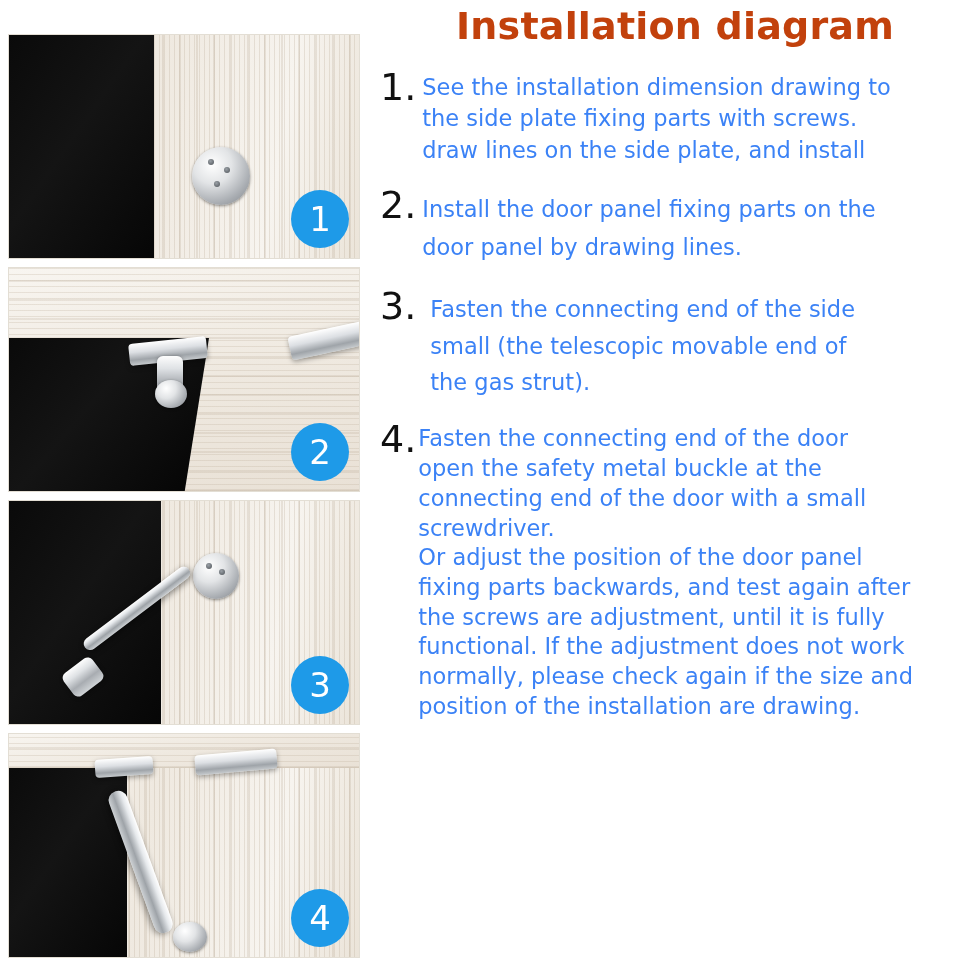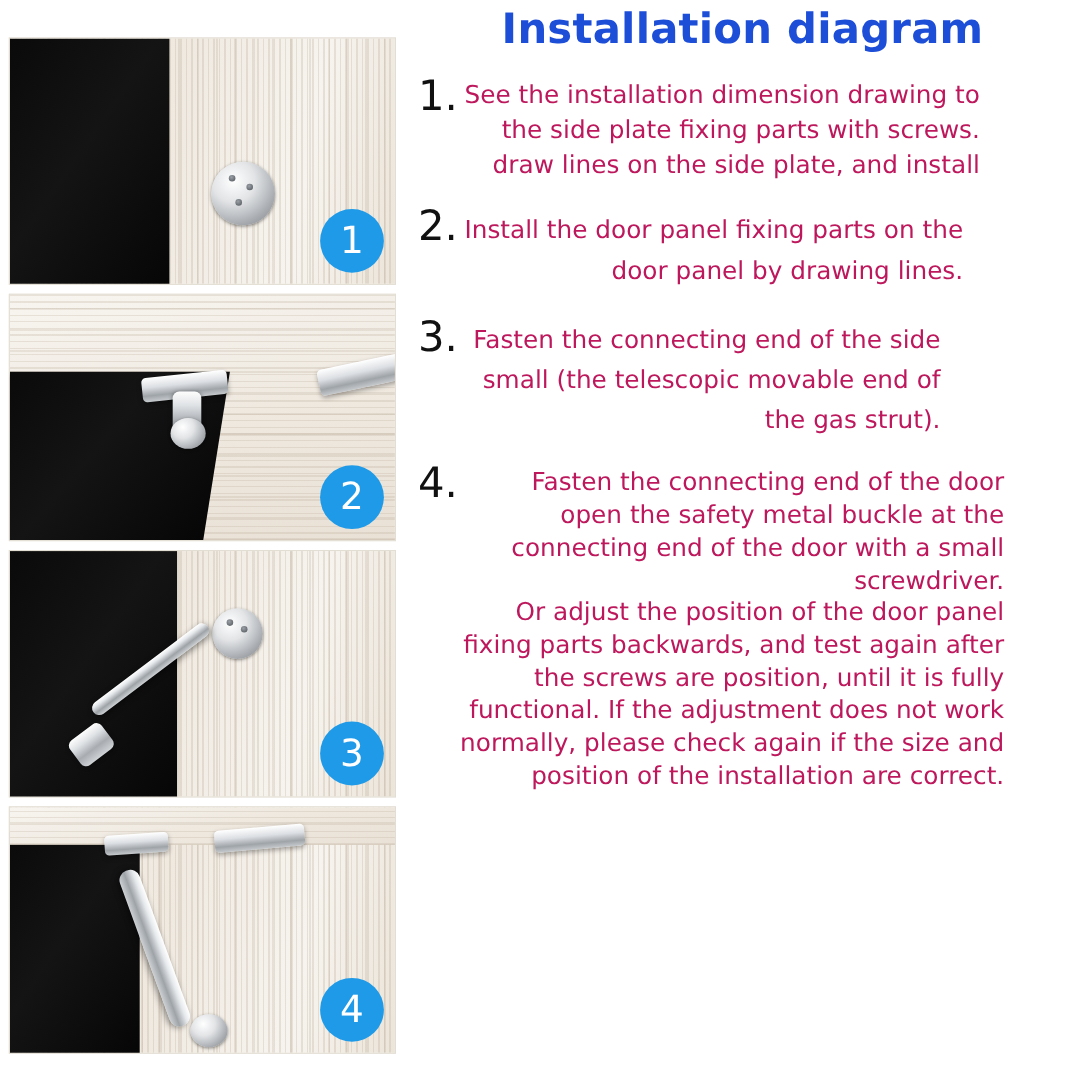--- a/index.html
+++ b/index.html
@@ -132,43 +132,42 @@
   .text-col {
     position: absolute;
     left: 380px;
     top: 0;
     width: 590px;
     height: 976px;
   }
   .title {
     font-size: 38px;
     font-weight: bold;
-    color: #1d4ed8;
+    color: #c2410c;
     text-align: center;
     padding-top: 4px;
     letter-spacing: 0.2px;
   }
   .step {
     display: flex;
     align-items: flex-start;
     margin-top: 18px;
   }
   .step-num {
     font-size: 38px;
     line-height: 1;
     color: #111;
     flex: 0 0 auto;
     padding-right: 6px;
     padding-top: 2px;
   }
   .step-body {
     font-size: 22.5px;
     line-height: 1.39;
-    color: #be185d;
-    text-align: right;
+    color: #3b82f6;
   }
   #step1 .step-body { padding-top: 6px; }
   #step2 .step-body { padding-top: 6px; line-height: 1.72; }
   #step3 .step-body { padding-top: 6px; line-height: 1.62; padding-left: 8px; }
   #step4 .step-body { padding-top: 6px; line-height: 1.32; }
   #step4 .step-num { padding-right: 2px; }
   .para { margin: 0; }
 </style>
 </head>
 <body>
@@ -255,21 +254,21 @@
 
     <div class="step" id="step4">
       <div class="step-num">4.</div>
       <div class="step-body">
         <p class="para">Fasten the connecting end of the door</p>
         <p class="para">open the safety metal buckle at the</p>
         <p class="para">connecting end of the door with a small</p>
         <p class="para">screwdriver.</p>
         <p class="para">Or adjust the position of the door panel</p>
         <p class="para">fixing parts backwards, and test again after</p>
-        <p class="para">the screws are position, until it is fully</p>
+        <p class="para">the screws are adjustment, until it is fully</p>
         <p class="para">functional. If the adjustment does not work</p>
         <p class="para">normally, please check again if the size and</p>
-        <p class="para">position of the installation are correct.</p>
+        <p class="para">position of the installation are drawing.</p>
       </div>
     </div>
 
   </div>
 </div>
 
 </body></html>

